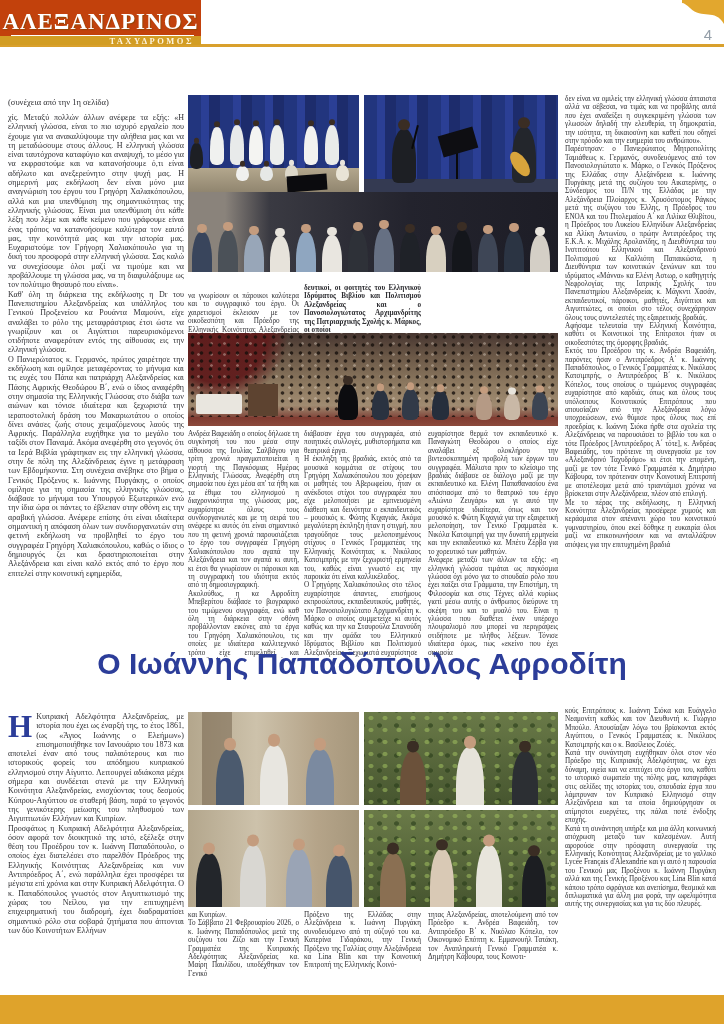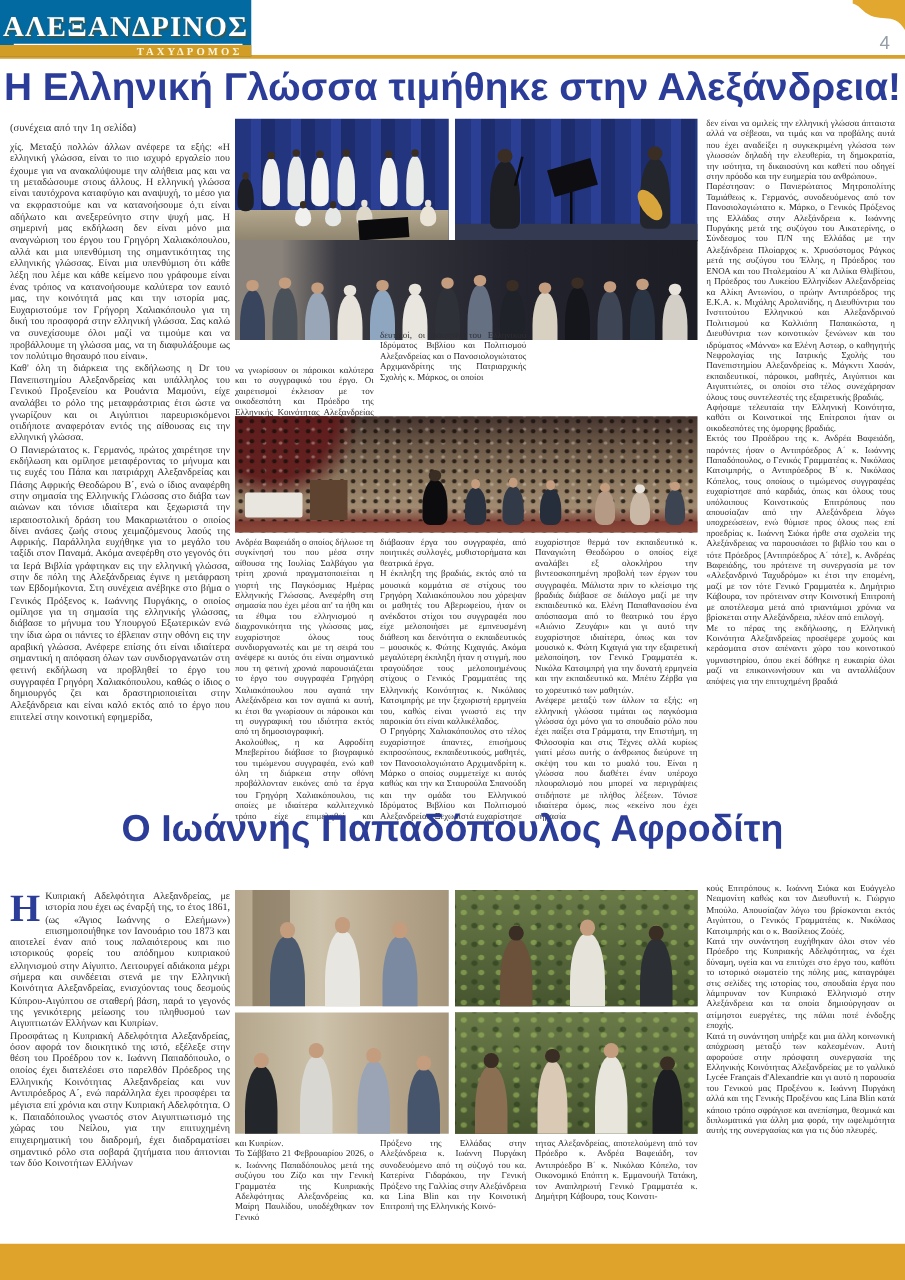--- a/index.html
+++ b/index.html
@@ -1,19 +1,19 @@
 <!DOCTYPE html>
 <html><head>
 <meta charset="utf-8">
 <style>
   html,body{margin:0;padding:0;background:#fff;}
   .page{position:relative;width:724px;height:1024px;background:#fff;overflow:hidden;
         font-family:"Liberation Serif",serif;color:#2f2f33;}
   
-  .logo-box{position:absolute;left:0;top:0;width:201px;height:45px;background:#0369a1;z-index:3;}
+  .logo-box{position:absolute;left:0;top:0;width:201px;height:45px;background:#c2410c;z-index:3;}
   .logo-title{position:absolute;left:0;top:9px;width:100%;text-align:center;
       font-family:"Liberation Serif",serif;font-weight:bold;font-size:23px;color:#fff;
       letter-spacing:1px;text-shadow:1px 1px 1px rgba(110,75,0,.55);}
   .logo-line{position:absolute;left:11px;right:7px;top:35px;height:1.5px;background:#fff;}
   .logo-strip{position:absolute;left:0;bottom:0;width:100%;height:9px;background:#d29d24;}
   .logo-sub{position:absolute;right:7px;bottom:-1px;font-weight:bold;font-size:8.5px;color:#fdf4de;
       letter-spacing:2.5px;font-family:"Liberation Serif",serif;}
   .head-rule{position:absolute;left:0;top:44px;width:724px;height:2.5px;background:#d9a02c;z-index:1;}
   .page-num{position:absolute;right:12px;top:26px;font-family:"Liberation Sans",sans-serif;
       font-size:15px;color:#949ea8;z-index:2;}
@@ -67,21 +67,20 @@
     <div class="logo-line"></div>
     <div class="logo-strip">
       <div class="logo-sub">ΤΑΧΥΔΡΟΜΟΣ</div>
     </div>
   </div>
   <div class="page-num">4</div>
   <svg class="corner-wave" width="42" height="26" viewBox="0 0 42 26">
     <path d="M42 0 L42 24 C33 8 20 20 8 8 C5 5 2 3 0 3 L0 0 Z" fill="#e2a72e"></path>
   </svg>
 
-  <div class="headline1">Η Ελληνική Γλώσσα τιμήθηκε στην Αλεξάνδρεια!</div>
   <div class="note">(συνέχεια από την 1η σελίδα)</div>
 
   <div class="txt" style="left:8px;top:113px;width:176px;height:546px;">χίς. Μεταξύ πολλών άλλων ανέφερε τα εξής: «Η ελληνική γλώσσα, είναι το πιο ισχυρό εργαλείο που έχουμε για να ανακαλύψουμε την αλήθεια μας και να τη μεταδώσουμε στους άλλους. Η ελληνική γλώσσα είναι ταυτόχρονα καταφύγιο και αναψυχή, το μέσο για να εκφραστούμε και να κατανοήσουμε ό,τι είναι αδήλωτο και ανεξερεύνητο στην ψυχή μας. Η σημερινή μας εκδήλωση δεν είναι μόνο μια αναγνώριση του έργου του Γρηγόρη Χαλιακόπουλου, αλλά και μια υπενθύμιση της σημαντικότητας της ελληνικής γλώσσας. Είναι μια υπενθύμιση ότι κάθε λέξη που λέμε και κάθε κείμενο που γράφουμε είναι ένας τρόπος να κατανοήσουμε καλύτερα τον εαυτό μας, την κοινότητά μας και την ιστορία μας. Ευχαριστούμε τον Γρήγορη Χαλιακόπουλο για τη δική του προσφορά στην ελληνική γλώσσα. Σας καλώ να συνεχίσουμε όλοι μαζί να τιμούμε και να προβάλλουμε τη γλώσσα μας, να τη διαφυλάξουμε ως τον πολύτιμο θησαυρό που είναι».
 Καθ' όλη τη διάρκεια της εκδήλωσης η Dr του Πανεπιστημίου Αλεξανδρείας και υπάλληλος του Γενικού Προξενείου κα Ρουάντα Μαμούνι, είχε αναλάβει το ρόλο της μεταφράστριας έτσι ώστε να γνωρίζουν και οι Αιγύπτιοι παρευρισκόμενοι οτιδήποτε αναφερόταν εντός της αίθουσας εις την ελληνική γλώσσα.
 Ο Πανιερώτατος κ. Γερμανός, πρώτος χαιρέτησε την εκδήλωση και ομίλησε μεταφέροντας το μήνυμα και τις ευχές του Πάπα και πατριάρχη Αλεξανδρείας και Πάσης Αφρικής Θεοδώρου Β΄, ενώ ο ίδιος αναφέρθη στην σημασία της Ελληνικής Γλώσσας στο διάβα των αιώνων και τόνισε ιδιαίτερα και ξεχωριστά την ιεραποστολική δράση του Μακαριωτάτου ο οποίος δίνει ανάσες ζωής στους χειμαζόμενους λαούς της Αφρικής. Παράλληλα ευχήθηκε για το μεγάλο του ταξίδι στον Παναμά. Ακόμα ανεφέρθη στο γεγονός ότι τα Ιερά Βιβλία γράφτηκαν εις την ελληνική γλώσσα, στην δε πόλη της Αλεξάνδρειας έγινε η μετάφραση των Εβδομήκοντα. Στη συνέχεια ανέβηκε στο βήμα ο Γενικός Πρόξενος κ. Ιωάννης Πυργάκης, ο οποίος ομίλησε για τη σημασία της ελληνικής γλώσσας, διάβασε το μήνυμα του Υπουργού Εξωτερικών ενώ την ίδια ώρα οι πάντες το έβλεπαν στην οθόνη εις την αραβική γλώσσα. Ανέφερε επίσης ότι είναι ιδιαίτερα σημαντική η απόφαση όλων των συνδιοργανωτών στη φετινή εκδήλωση να προβληθεί το έργο του συγγραφέα Γρηγόρη Χαλιακόπουλου, καθώς ο ίδιος ο δημιουργός ζει και δραστηριοποιείται στην Αλεξάνδρεια και είναι καλό εκτός από το έργο που επιτελεί στην κοινοτική εφημερίδα,</div>
 
   <div class="photo curtain" style="left:188px;top:95px;width:171px;height:98px;">
     <div class="prop" style="left:0;bottom:0;width:100%;height:26%;background:linear-gradient(180deg,#b3a78d,#8f846e);"></div>
     <div class="p dkh" style="left:2px;bottom:24px;width:13px;height:26px;background:#1d1f24;"></div>
     <div class="p dkh" style="left:22px;bottom:28px;width:14px;height:38px;background:#f0f1ef;"></div>
@@ -118,21 +117,21 @@
     <div class="p" style="left:186px;bottom:-8px;width:20px;height:52px;background:#667083;"></div>
     <div class="p dkh" style="left:212px;bottom:-8px;width:20px;height:48px;background:#1f2228;"></div>
     <div class="p" style="left:238px;bottom:-8px;width:20px;height:46px;background:#d8d0c0;"></div>
     <div class="p dkh" style="left:264px;bottom:-8px;width:20px;height:50px;background:#14161b;"></div>
     <div class="p" style="left:290px;bottom:-8px;width:20px;height:47px;background:#3e4656;"></div>
     <div class="p" style="left:316px;bottom:-8px;width:20px;height:49px;background:#2b3443;"></div>
     <div class="p hj" style="left:342px;bottom:-8px;width:20px;height:45px;background:#d4cfc6;"></div>
   </div>
 
   <div class="txt small" style="left:188px;top:292px;width:111px;height:54px;">να γνωρίσουν οι πάροικοι καλύτερα και το συγγραφικό του έργο. Οι χαιρετισμοί έκλεισαν με τον οικοδεσπότη και Πρόεδρο της Ελληνικής Κοινότητας Αλεξανδρείας κ.</div>
-  <div class="txt small" style="left:304px;top:264px;width:117px;height:54px;">δευτικοί, οι φοιτητές του Ελληνικού Ιδρύματος Βιβλίου και Πολιτισμού Αλεξανδρείας και ο Πανοσιολογιώτατος Αρχιμανδρίτης της Πατριαρχικής Σχολής κ. Μάρκος, οι οποίοι</div>
+  <div class="txt small" style="left:304px;top:284px;width:117px;height:54px;font-weight:bold;">δευτικοί, οι φοιτητές του Ελληνικού Ιδρύματος Βιβλίου και Πολιτισμού Αλεξανδρείας και ο Πανοσιολογιώτατος Αρχιμανδρίτης της Πατριαρχικής Σχολής κ. Μάρκος, οι οποίοι</div>
 
   <div class="photo audience" style="left:188px;top:333px;width:370px;height:93px;">
     <div class="prop" style="left:0;bottom:0;width:100%;height:9px;background:linear-gradient(180deg,#7e3a30,#8c4a3c);"></div>
     <div class="prop" style="left:8px;bottom:12px;width:46px;height:20px;background:#e9e6df;border-radius:2px;"></div>
     <div class="prop" style="left:60px;bottom:10px;width:30px;height:32px;background:#5d4330;"></div>
     <div class="p dkh" style="left:150px;bottom:6px;width:20px;height:36px;background:#0c0c0f;"></div>
     <div class="p" style="left:184px;bottom:6px;width:17px;height:30px;background:#2a3240;"></div>
     <div class="p" style="left:214px;bottom:6px;width:17px;height:31px;background:#323a48;"></div>
     <div class="p" style="left:244px;bottom:6px;width:17px;height:29px;background:#262e3c;"></div>
     <div class="p" style="left:288px;bottom:6px;width:16px;height:27px;background:#b59a85;"></div>

